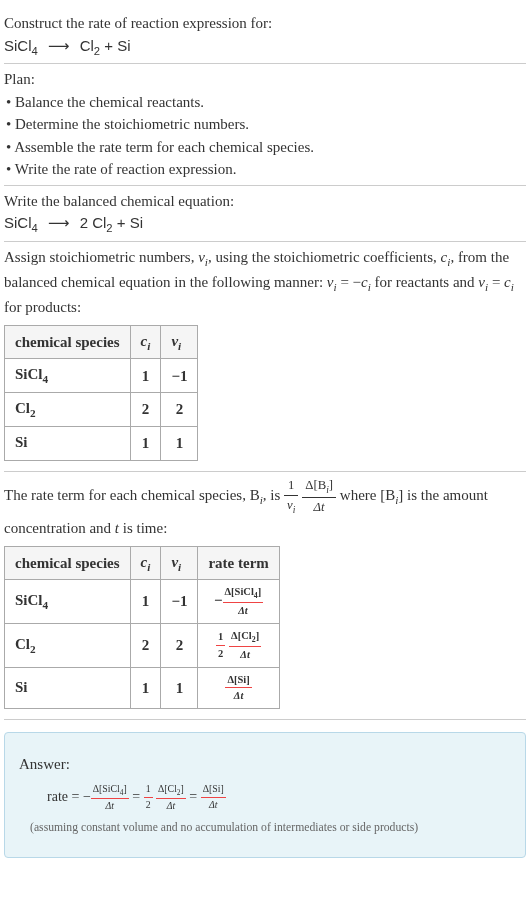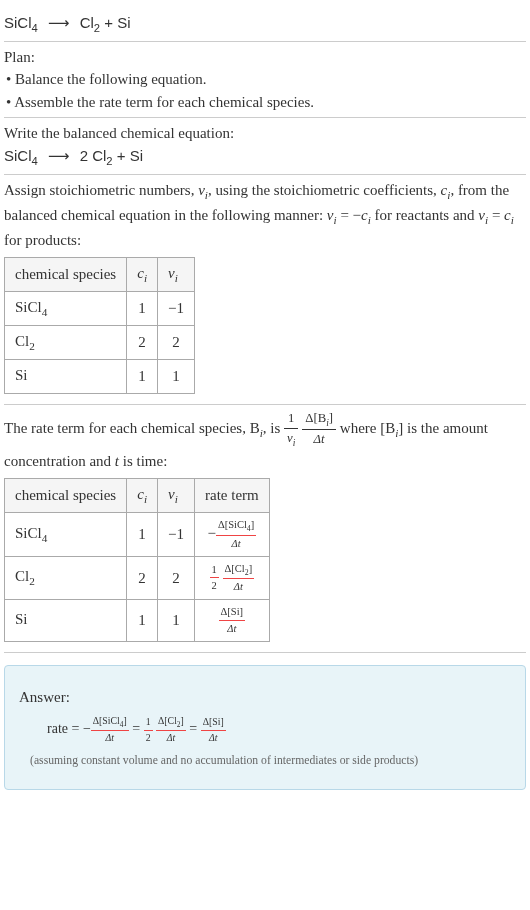--- a/index.html
+++ b/index.html
@@ -41,21 +41,21 @@
       margin-left: 2px;
     }
     table {
       border-collapse: collapse;
       margin: 6px 0;
     }
     th, td {
       border: 1px solid #aaa;
       padding: 4px 10px;
       text-align: left;
-      font-weight: normal;
+      font-weight: bold;
     }
     th {
       background: #f5f5f5;
     }
     td.center {
       text-align: center;
     }
     .frac {
       display: inline-block;
       vertical-align: middle;
@@ -113,31 +113,34 @@
       font-size: 0.78em;
       color: #666;
       margin-left: 11px;
       margin-top: 6px;
     }
   </style>
 </head>
 <body>
 
 <div class="section">
+  <div>Construct the rate of reaction expression for:</div>
   <div class="equation">
     <span><span>SiCl</span><sub>4</sub></span>
     <span class="arrow">⟶</span>
     <span><span>Cl</span><sub>2</sub><span> + </span><span>Si</span></span>
   </div>
 </div>
 
 <div class="section">
   <div>Plan:</div>
-  <div class="plan-item">• Balance the following equation.</div>
+  <div class="plan-item">• Balance the chemical reactants.</div>
+  <div class="plan-item">• Determine the stoichiometric numbers.</div>
   <div class="plan-item">• Assemble the rate term for each chemical species.</div>
+  <div class="plan-item">• Write the rate of reaction expression.</div>
 </div>
 
 <div class="section">
   <div>Write the balanced chemical equation:</div>
   <div class="equation">
     <span><span>SiCl</span><sub>4</sub></span>
     <span class="arrow">⟶</span>
     <span><span>2 </span><span>Cl</span><sub>2</sub><span> + </span><span>Si</span></span>
   </div>
 </div>

